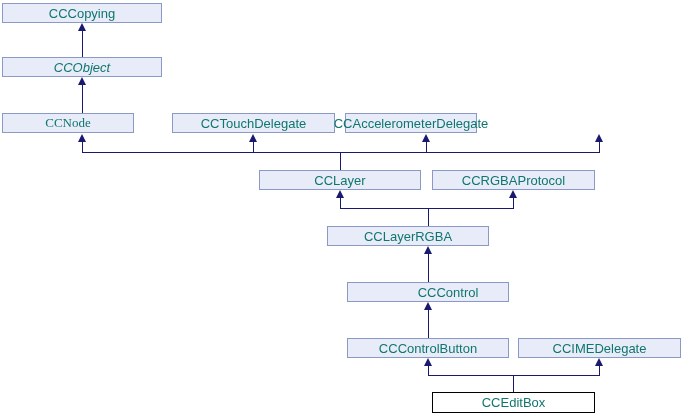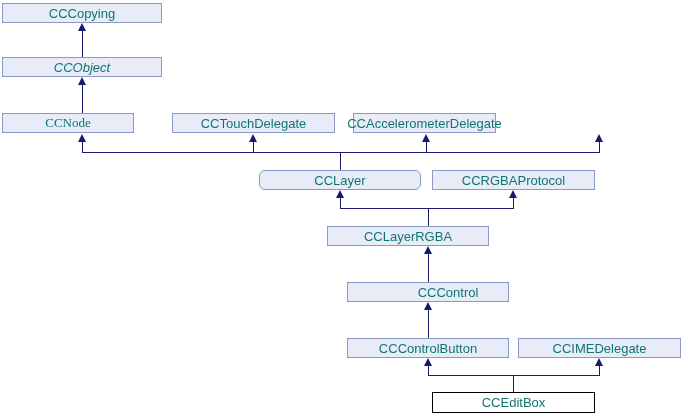--- a/index.html
+++ b/index.html
@@ -55,24 +55,24 @@
 <div class="canvas">
 
   <div class="node" style="left:2px; top:3px; width:160px;">CCCopying</div>
 
   <div class="node" style="left:2px; top:57px; width:160px;font-style:italic;">CCObject</div>
 
   <div class="node" style="left:2px; top:113px; width:132px;font-family:Liberation Serif, serif;">CCNode</div>
 
   <div class="node" style="left:172px; top:113px; width:163px;">CCTouchDelegate</div>
 
-  <div class="node" style="left:353px; top:113px; width:143px;">CCAccelerometerDelegate</div>
+  <div class="node" style="left:345px; top:113px; width:132px;">CCAccelerometerDelegate</div>
 
 
-  <div class="node" style="left:259px; top:170px; width:162px;border-radius:6px;">CCLayer</div>
+  <div class="node" style="left:259px; top:170px; width:162px;">CCLayer</div>
 
   <div class="node" style="left:432px; top:170px; width:163px;">CCRGBAProtocol</div>
 
   <div class="node" style="left:327px; top:226px; width:162px;">CCLayerRGBA</div>
 
   <div class="node" style="left:347px; top:282px; width:162px;padding-left:40px;">CCControl</div>
 
   <div class="node" style="left:347px; top:338px; width:162px;">CCControlButton</div>
 
   <div class="node" style="left:518px; top:338px; width:163px;">CCIMEDelegate</div>

